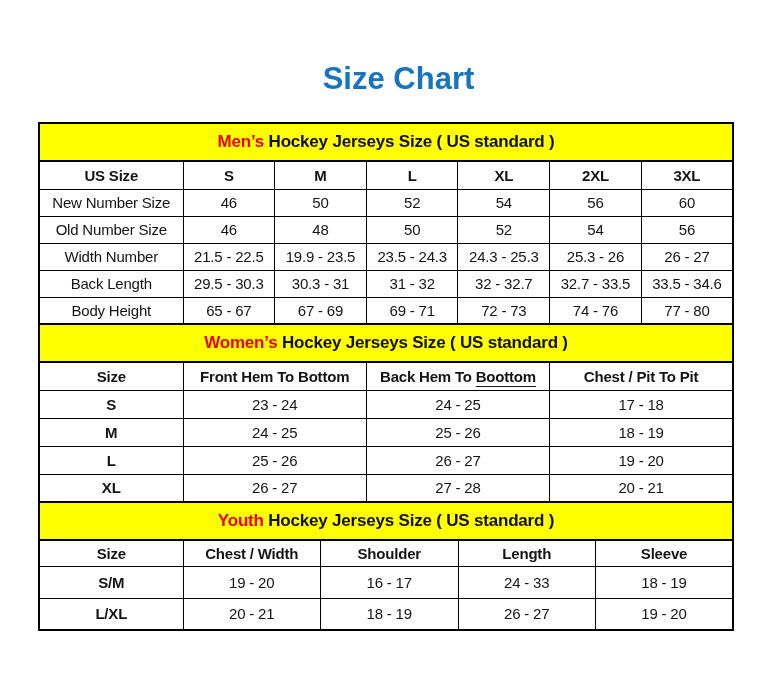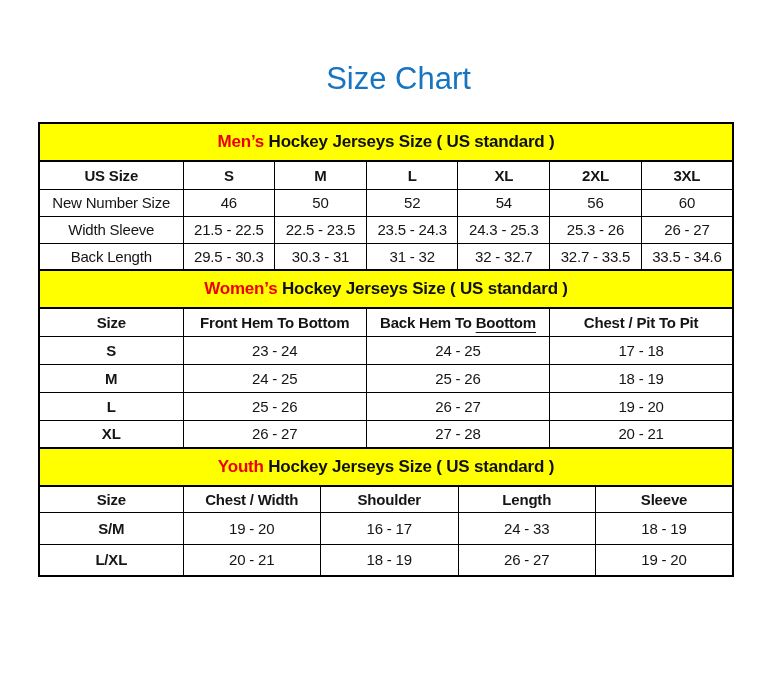--- a/index.html
+++ b/index.html
@@ -21,21 +21,21 @@
     color: var(--text-black);
   }
   .page-title {
     margin: 0;
     padding-top: 62px;
     width: 776px;
     text-align: center;
     color: var(--title-blue);
     font-size: 31px;
     line-height: 34px;
-    font-weight: normal;
+    font-weight: bold;
     letter-spacing: 0px;
     padding-left: 21px;
   }
   .tables-wrap {
     position: absolute;
     left: 38px;
     top: 122px;
     width: 613px;
   }
   table.size-table {
@@ -114,37 +114,55 @@
         <tr class="data-row">
           <td>New Number Size</td>
           <td>46</td>
           <td>50</td>
           <td>52</td>
           <td>54</td>
           <td>56</td>
           <td>60</td>
         </tr>
         <tr class="data-row">
-          <td>Width Sleeve</td>
+          <td>Old Number Size</td>
+          <td>46</td>
+          <td>48</td>
+          <td>50</td>
+          <td>52</td>
+          <td>54</td>
+          <td>56</td>
+        </tr>
+        <tr class="data-row">
+          <td>Width Number</td>
           <td>21.5 - 22.5</td>
-          <td>22.5 - 23.5</td>
+          <td>19.9 - 23.5</td>
           <td>23.5 - 24.3</td>
           <td>24.3 - 25.3</td>
           <td>25.3 - 26</td>
           <td>26 - 27</td>
         </tr>
         <tr class="data-row">
           <td>Back Length</td>
           <td>29.5 - 30.3</td>
           <td>30.3 - 31</td>
           <td>31 - 32</td>
           <td>32 - 32.7</td>
           <td>32.7 - 33.5</td>
           <td>33.5 - 34.6</td>
         </tr>
+        <tr class="data-row">
+          <td>Body Height</td>
+          <td>65 - 67</td>
+          <td>67 - 69</td>
+          <td>69 - 71</td>
+          <td>72 - 73</td>
+          <td>74 - 76</td>
+          <td>77 - 80</td>
+        </tr>
       </tbody>
     </table>
     <table class="size-table" id="table-womens">
       <colgroup>
         <col class="first-col">
         <col>
         <col>
         <col>
       </colgroup>
       <tbody>

